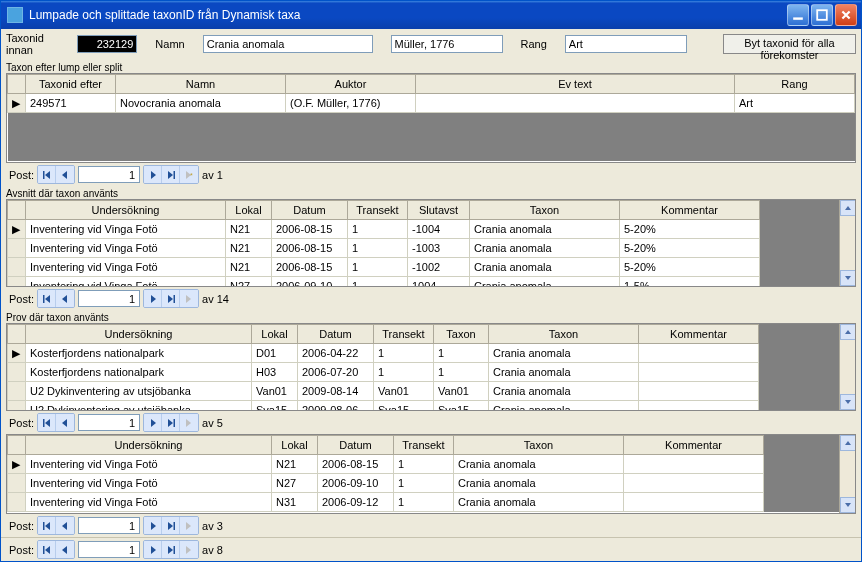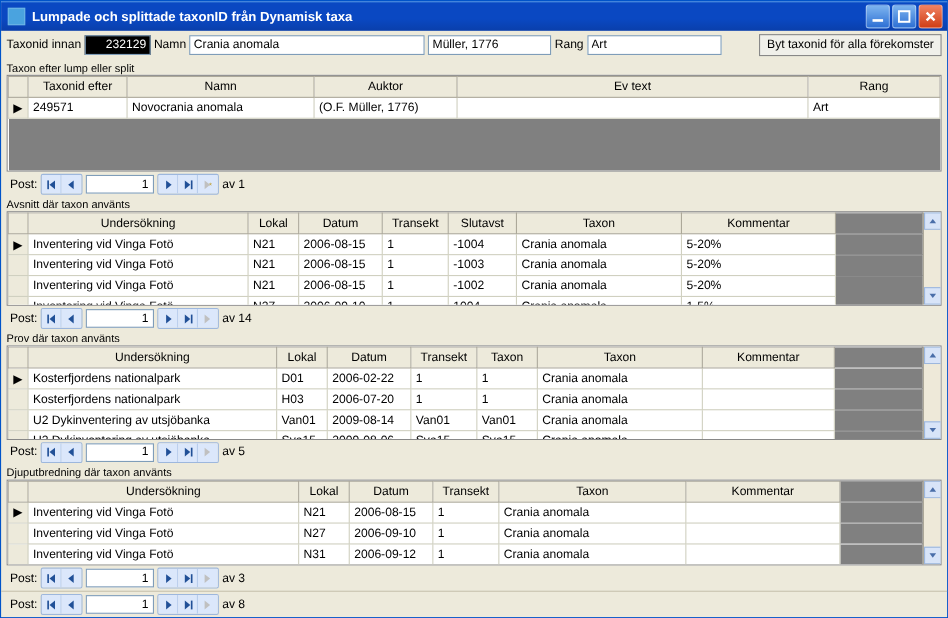--- a/index.html
+++ b/index.html
@@ -11,36 +11,36 @@
     height: 562px;
     overflow: hidden;
   }
   .window { width: 862px; height: 562px; border: 1px solid #0053c9; background:#edeadb; display:flex; flex-direction:column;}
   .titlebar {
     height: 28px;
     background: linear-gradient(to bottom, #3b85e0 0%, #0a48c2 8%, #0a48c2 60%, #0a3fab 100%);
     display: flex; align-items: center;
     padding: 0 4px 0 6px;
     color: #fff;
-    font-weight: bold;
+    font-weight: normal;
   }
   .titlebar .app-icon { width:16px; height:16px; background:#4aa3df; border:1px solid #fff3; margin-right:6px;}
   .titlebar .title { flex:1; font-size:12px;}
   .winbtn {
     width:22px; height:22px; margin-left:2px;
     background: linear-gradient(to bottom,#7eb5ef,#2d6fd4);
     border:1px solid #fff6; border-radius:3px;
     display:flex; align-items:center; justify-content:center;
     color:#fff; font-weight:bold; font-size:12px;
   }
   .winbtn.close { background: linear-gradient(to bottom,#f08262,#cf3e15);}
   .winbtn svg { width:12px; height:12px; }
 
   .content { padding:3px 5px 2px; flex:0 0 auto;}
-  .toprow { display:flex; align-items:center; gap:3px; margin-bottom:2px;}
+  .toprow { display:flex; align-items:center; gap:18px; margin-bottom:2px;}
   .lbl { font-size:11px;}
   .txtin { font-size:11px; border:1px solid #7f9db9; padding:1px 3px; background:#fff; height:18px;}
   .txtin.black { background:#000; color:#fff;}
   .btn { font-size:11px; border:1px solid #888; background:#f0f0ea; padding:2px 6px; height:20px;}
 
   .section-label { font-size:10px; padding:2px 5px 0;}
   .grid-wrap { position:relative; margin:0 5px 0; border:1px solid #888; background:#fff; overflow:hidden;}
   .grid-area { display:flex; }
   .grid-body { flex:1; overflow:hidden;}
   table.grid { border-collapse:collapse; width:100%; background:#fff; table-layout:fixed;}
@@ -348,21 +348,21 @@
           <th>Transekt</th>
           <th>Taxon</th>
           <th>Taxon</th>
           <th>Kommentar</th>
           <th style="background:#808080;border-color:#808080;"></th>
         </tr>
         <tr>
                 <td class="rowhdr rowptr">▶</td>
                 <td>Kosterfjordens nationalpark</td>
                 <td>D01</td>
-                <td>2006-02-22</td>
+                <td>2006-04-22</td>
                 <td>1</td>
                 <td>1</td>
                 <td>Crania anomala</td>
                 <td></td>
                 <td style="background:#808080;border-color:#808080;"></td>
               </tr>
         <tr>
                 <td class="rowhdr"></td>
                 <td>Kosterfjordens nationalpark</td>
                 <td>H03</td>
@@ -444,21 +444,20 @@
         <div class="navbtn">
           <svg viewBox="0 0 10 10">
             <path d="M2 1 L7 5 L2 9 Z" fill="#c0c0c0"></path>
           </svg>
         </div>
       </div>
     <span>av</span>
     <span>5</span>
   </div>
 
-  <div class="section-label">Djuputbredning där taxon använts</div>
   <div class="grid-wrap" style="height:80px;">
     <div class="grid-area" style="height:100%;">
       <div class="grid-body">
       <table class="grid">
         <colgroup>
               <col style="width:18px">
               <col style="width:246px">
               <col style="width:46px">
               <col style="width:76px">
               <col style="width:60px">

